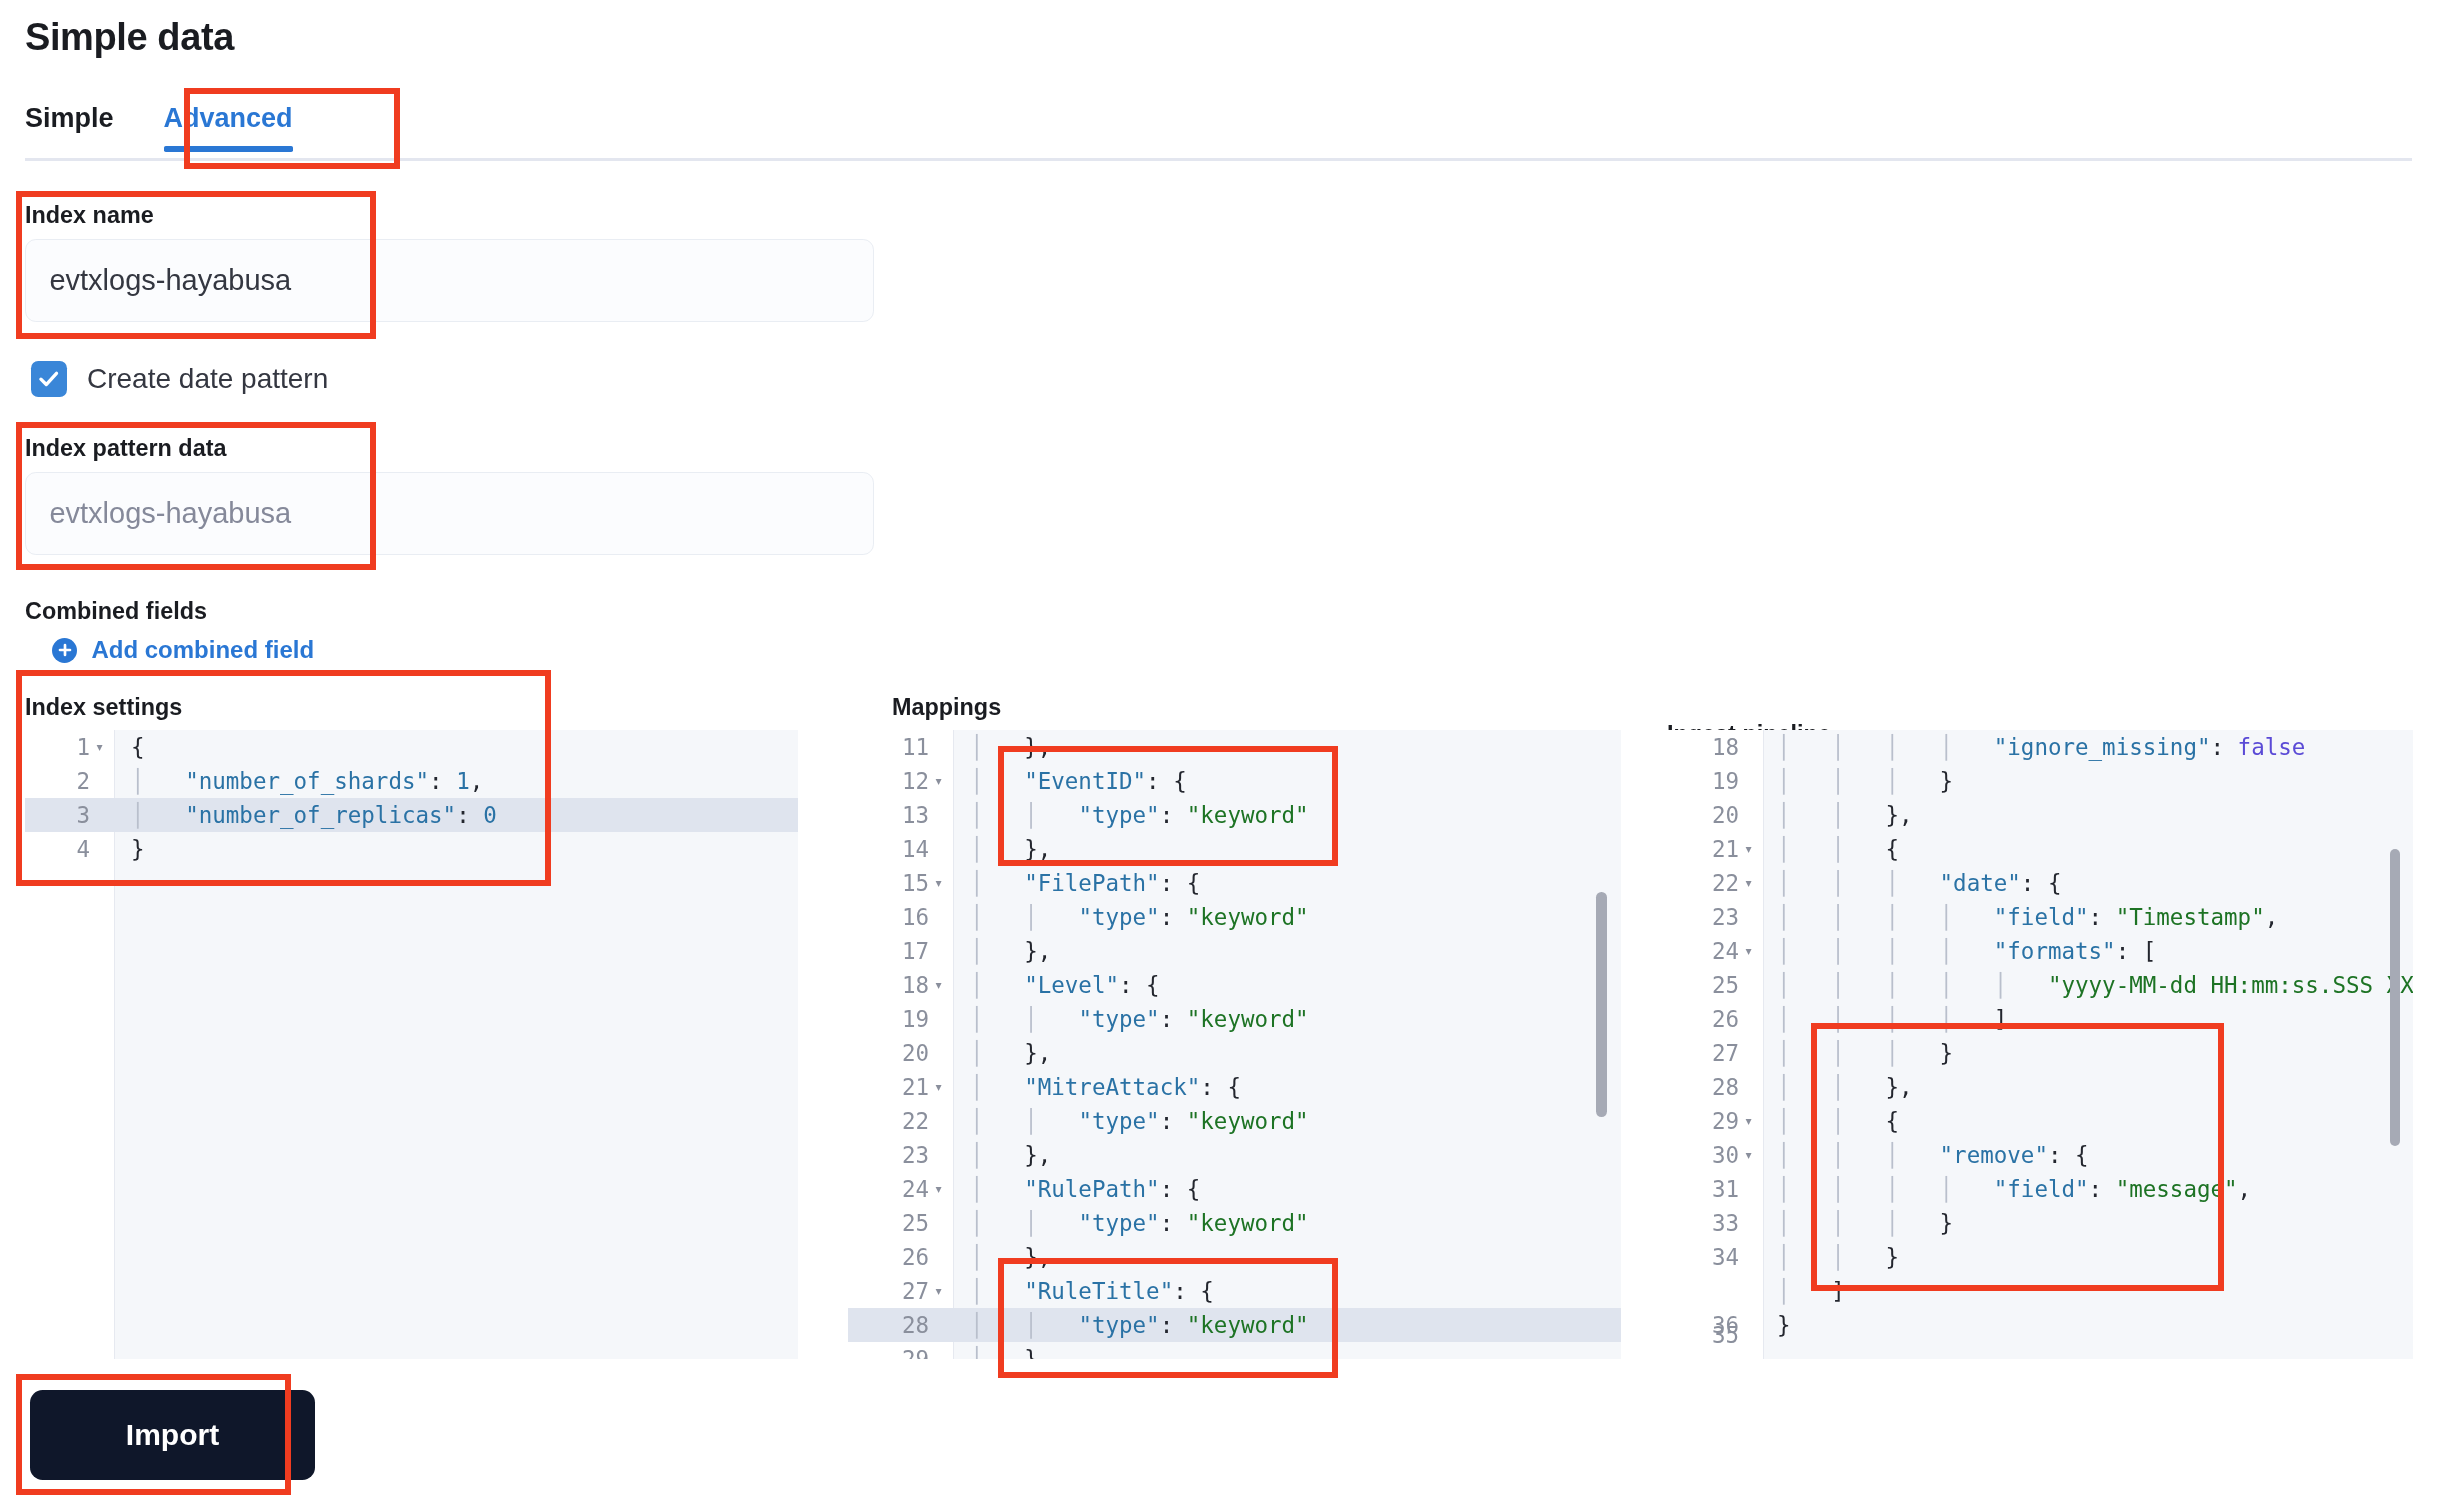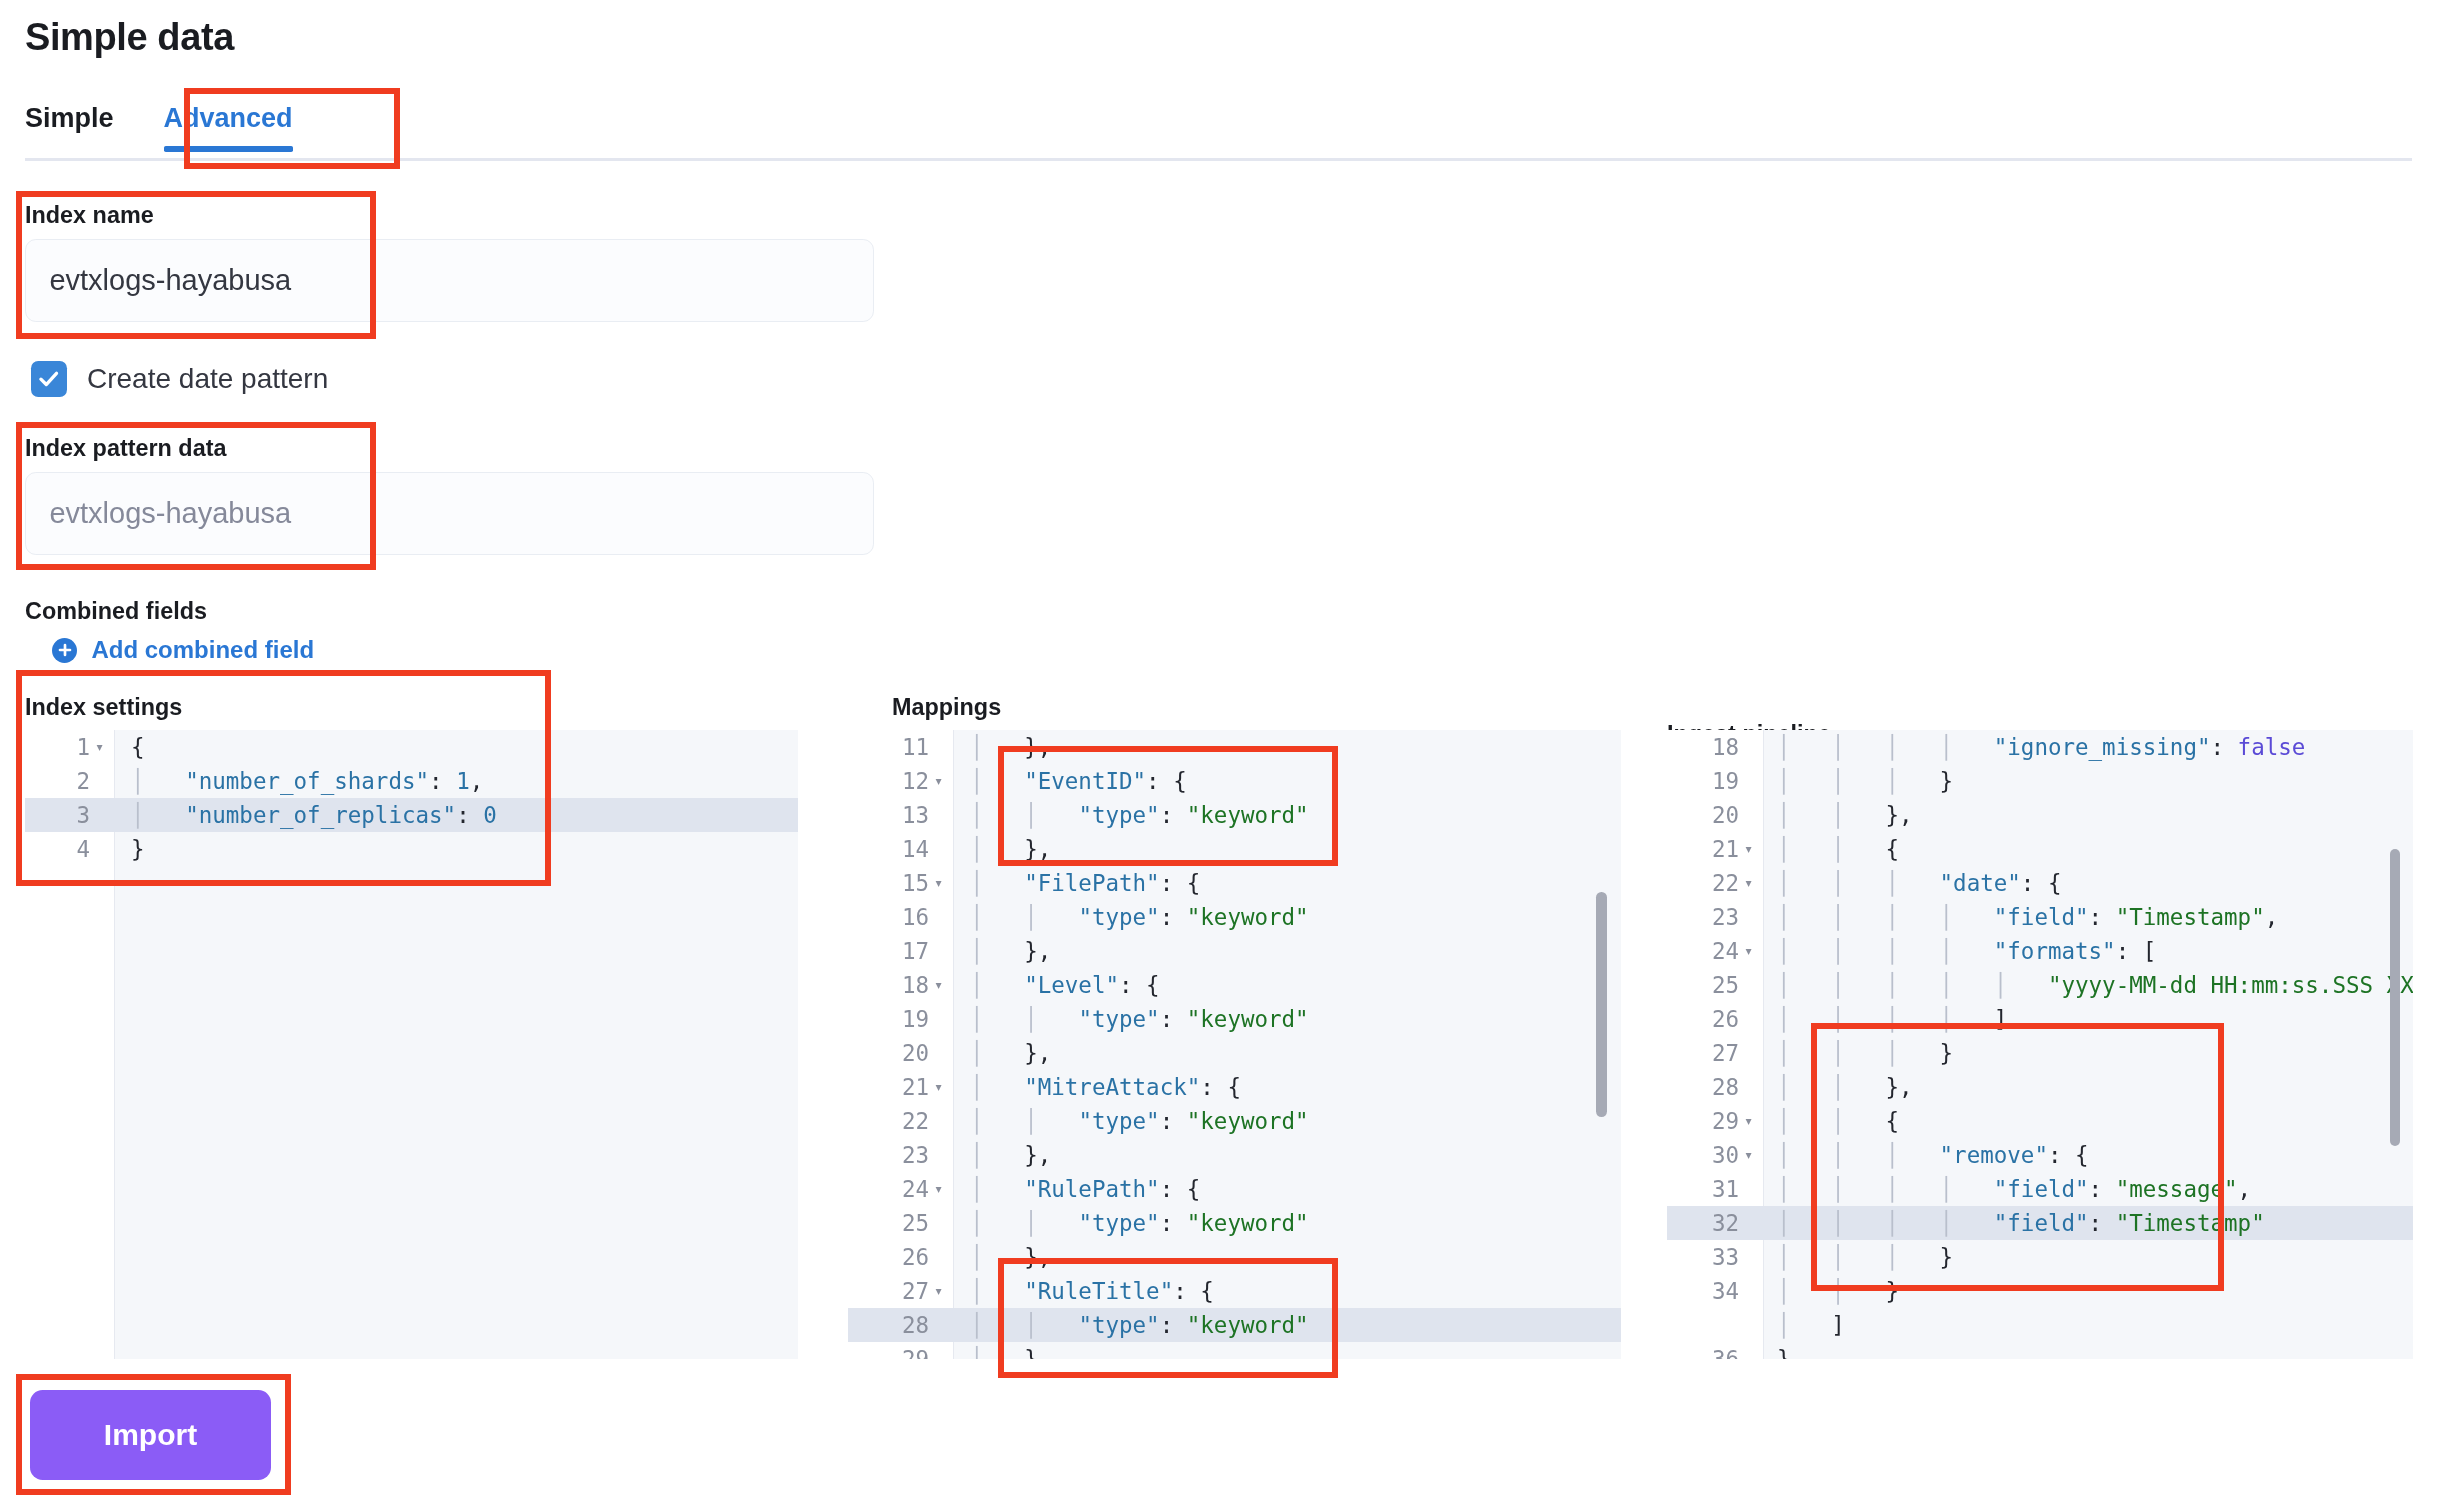--- a/index.html
+++ b/index.html
@@ -185,22 +185,22 @@
     position: absolute;
     width: 10.8px;
     border-radius: 5.4px;
     background: #a6aab5;
   }
 
   
   .import-btn {
     position: absolute;
     left: 30px; top: 1390px;
-    width: 241px; height: 90px;
-    background: #8b5cf6;
+    width: 285px; height: 90px;
+    background: #0f172a;
     border: none;
     border-radius: 12.6px;
     color: #ffffff;
     font-size: 30px;
     font-weight: 700;
     font-family: "Liberation Sans", sans-serif;
     cursor: pointer;
   }
 
   
@@ -293,21 +293,20 @@
     <div class="code-line"><span class="ln" style="left: 0px; width: 72px;">22</span><span class="fold" style="left: 77px;">▾</span><span class="code-text" style="left: 110px;"><span class="tk-ind">│</span>   <span class="tk-ind">│</span>   <span class="tk-ind">│</span>   <span class="tk-key">"date"</span><span class="tk-punc">:</span> <span class="tk-punc">{</span></span></div>
     <div class="code-line"><span class="ln" style="left: 0px; width: 72px;">23</span><span class="code-text" style="left: 110px;"><span class="tk-ind">│</span>   <span class="tk-ind">│</span>   <span class="tk-ind">│</span>   <span class="tk-ind">│</span>   <span class="tk-key">"field"</span><span class="tk-punc">:</span> <span class="tk-strg">"Timestamp"</span><span class="tk-punc">,</span></span></div>
     <div class="code-line"><span class="ln" style="left: 0px; width: 72px;">24</span><span class="fold" style="left: 77px;">▾</span><span class="code-text" style="left: 110px;"><span class="tk-ind">│</span>   <span class="tk-ind">│</span>   <span class="tk-ind">│</span>   <span class="tk-ind">│</span>   <span class="tk-key">"formats"</span><span class="tk-punc">:</span> <span class="tk-punc">[</span></span></div>
     <div class="code-line"><span class="ln" style="left: 0px; width: 72px;">25</span><span class="code-text" style="left: 110px;"><span class="tk-ind">│</span>   <span class="tk-ind">│</span>   <span class="tk-ind">│</span>   <span class="tk-ind">│</span>   <span class="tk-ind">│</span>   <span class="tk-strg">"yyyy-MM-dd HH:mm:ss.SSS XXX"</span></span></div>
     <div class="code-line"><span class="ln" style="left: 0px; width: 72px;">26</span><span class="code-text" style="left: 110px;"><span class="tk-ind">│</span>   <span class="tk-ind">│</span>   <span class="tk-ind">│</span>   <span class="tk-ind">│</span>   <span class="tk-punc">]</span></span></div>
     <div class="code-line"><span class="ln" style="left: 0px; width: 72px;">27</span><span class="code-text" style="left: 110px;"><span class="tk-ind">│</span>   <span class="tk-ind">│</span>   <span class="tk-ind">│</span>   <span class="tk-punc">}</span></span></div>
     <div class="code-line"><span class="ln" style="left: 0px; width: 72px;">28</span><span class="code-text" style="left: 110px;"><span class="tk-ind">│</span>   <span class="tk-ind">│</span>   <span class="tk-punc">}</span><span class="tk-punc">,</span></span></div>
     <div class="code-line"><span class="ln" style="left: 0px; width: 72px;">29</span><span class="fold" style="left: 77px;">▾</span><span class="code-text" style="left: 110px;"><span class="tk-ind">│</span>   <span class="tk-ind">│</span>   <span class="tk-punc">{</span></span></div>
     <div class="code-line"><span class="ln" style="left: 0px; width: 72px;">30</span><span class="fold" style="left: 77px;">▾</span><span class="code-text" style="left: 110px;"><span class="tk-ind">│</span>   <span class="tk-ind">│</span>   <span class="tk-ind">│</span>   <span class="tk-key">"remove"</span><span class="tk-punc">:</span> <span class="tk-punc">{</span></span></div>
     <div class="code-line"><span class="ln" style="left: 0px; width: 72px;">31</span><span class="code-text" style="left: 110px;"><span class="tk-ind">│</span>   <span class="tk-ind">│</span>   <span class="tk-ind">│</span>   <span class="tk-ind">│</span>   <span class="tk-key">"field"</span><span class="tk-punc">:</span> <span class="tk-strg">"message"</span><span class="tk-punc">,</span></span></div>
-    <div class="code-line hl"><span class="ln" style="left: 0px; width: 72px;">32</span><span class="code-text" style="left: 110px;"><span class="tk-ind">│</span>   <span class="tk-ind">│</span>   <span class="tk-ind">│</span>   <span class="tk-ind">│</span>   <span class="tk-key">"field"</span><span class="tk-punc">:</span> <span class="tk-strg">"Timestamp"</span></span></div>
     <div class="code-line"><span class="ln" style="left: 0px; width: 72px;">33</span><span class="code-text" style="left: 110px;"><span class="tk-ind">│</span>   <span class="tk-ind">│</span>   <span class="tk-ind">│</span>   <span class="tk-punc">}</span></span></div>
     <div class="code-line"><span class="ln" style="left: 0px; width: 72px;">34</span><span class="code-text" style="left: 110px;"><span class="tk-ind">│</span>   <span class="tk-ind">│</span>   <span class="tk-punc">}</span></span></div>
     <div class="code-line"><span class="ln" style="left: 0px; width: 72px; margin-top: 44px;">35</span><span class="code-text" style="left: 110px;"><span class="tk-ind">│</span>   <span class="tk-punc">]</span></span></div>
     <div class="code-line"><span class="ln" style="left: 0px; width: 72px;">36</span><span class="code-text" style="left: 110px;"><span class="tk-punc">}</span></span></div>
     <div class="scrollbar" style="right: 12.6px; top: 119px; height: 297px;"></div>
   </div>
 
 <button class="import-btn">Import</button>
 
 <div id="annot-layer">

